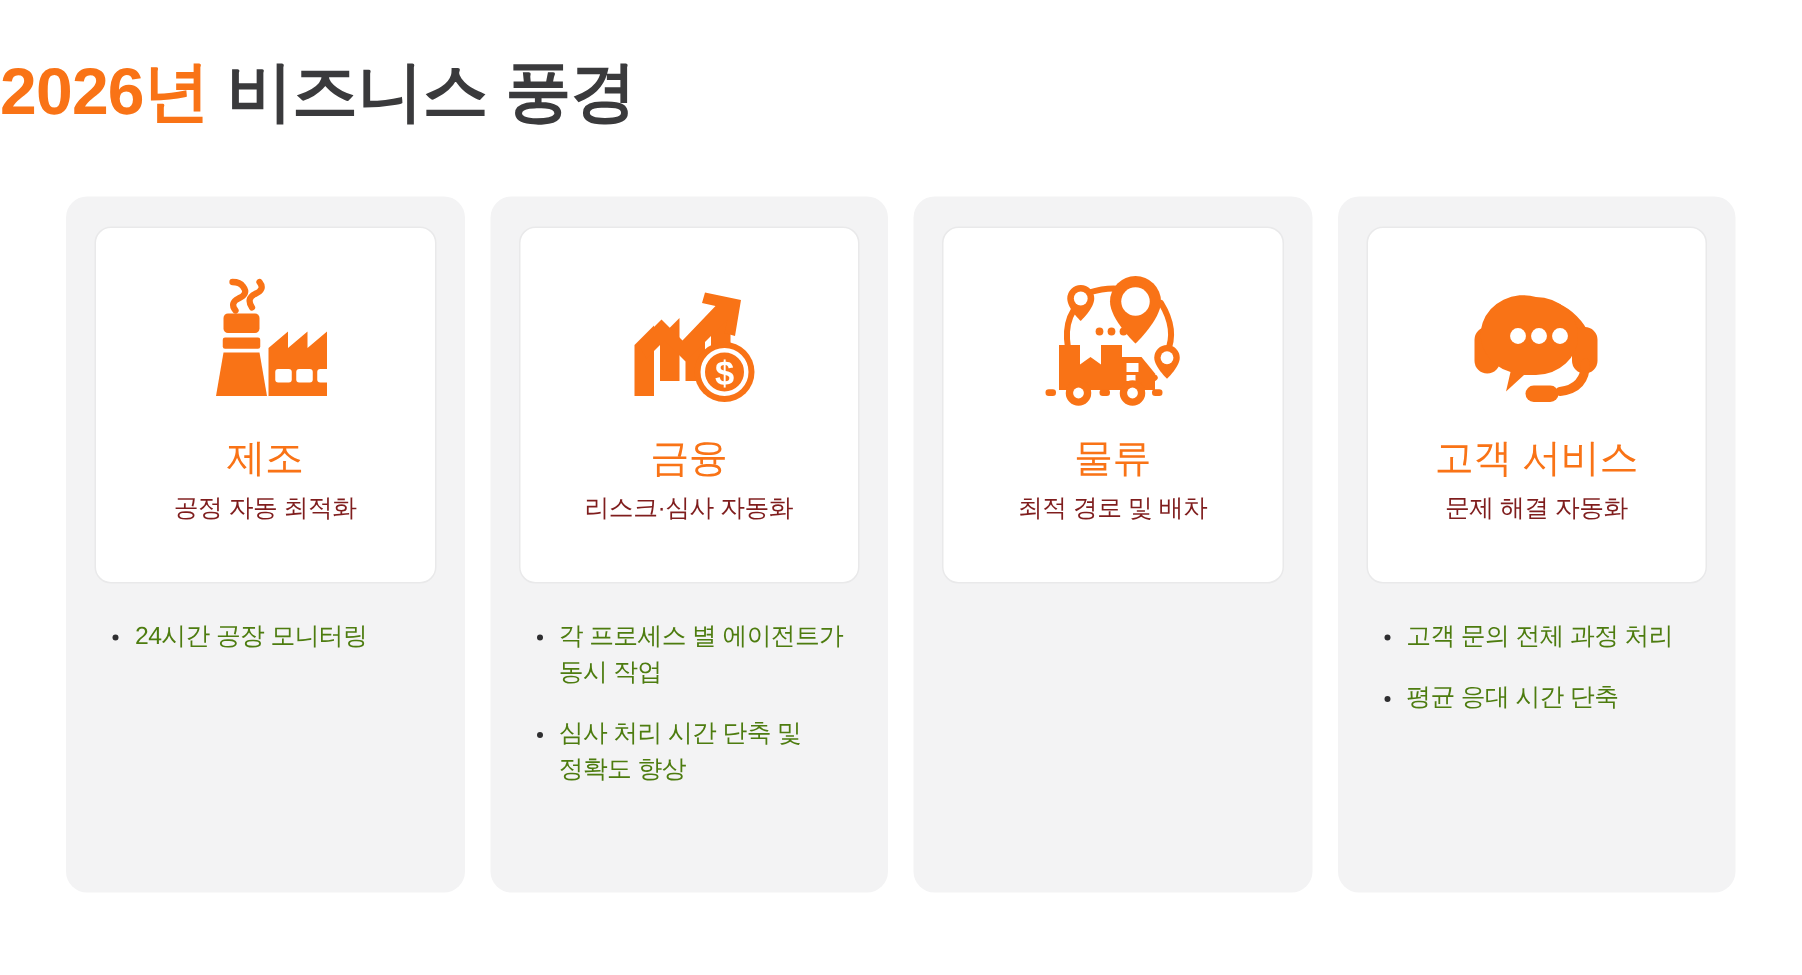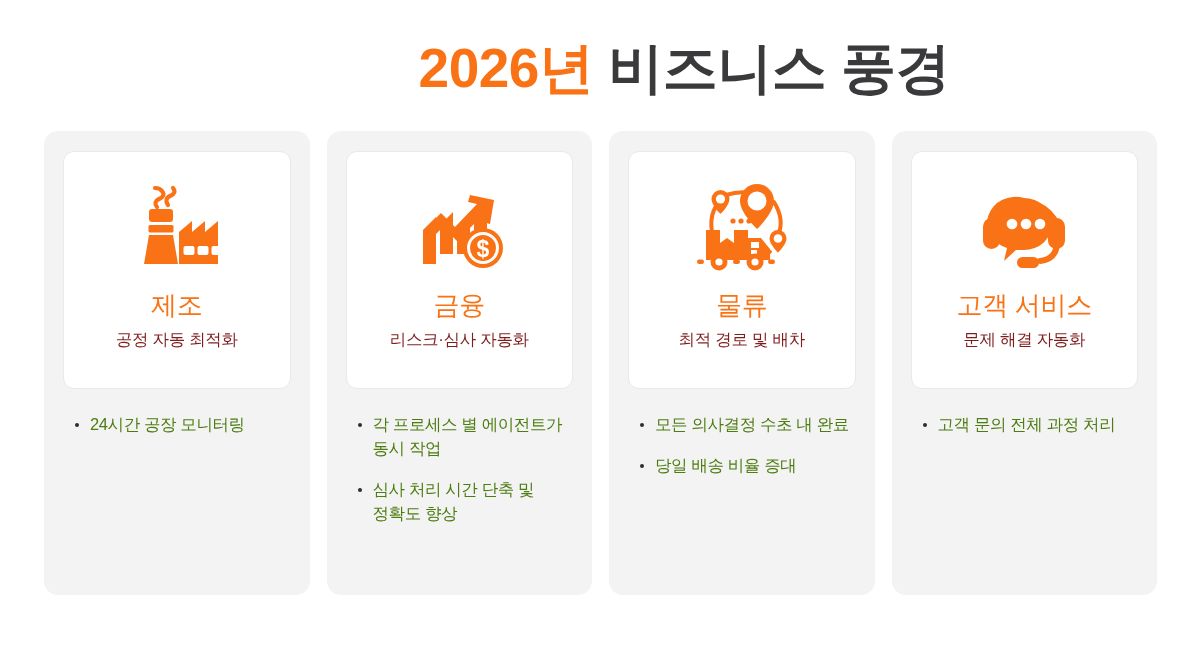--- a/index.html
+++ b/index.html
@@ -19,22 +19,22 @@
     height: 650px;
     background: #ffffff;
   }
 
   
   .page-title {
     position: absolute;
     top: 34px;
     left: 0;
     width: 950px;
-    text-align: right;
-    font-size: 55px;
+    text-align: left;
+    font-size: 44px;
     font-weight: bold;
     letter-spacing: -0.5px;
     line-height: 1.25;
     white-space: nowrap;
   }
   .title-accent { color: #F97316; }
   .title-rest   { color: #3A3A3C; }
 
   
   .cards {
@@ -237,24 +237,20 @@
 
               <rect x="5" y="79.5" width="7" height="4.5" rx="2.2"></rect>
               <rect x="41" y="79.5" width="7" height="4.5" rx="2.2"></rect>
               <rect x="76" y="79.5" width="7" height="4.5" rx="2.2"></rect>
             </g>
           </svg>
         </div>
         <div class="card-title">물류</div>
         <div class="card-subtitle">최적 경로 및 배차</div>
       </div>
-      <ul class="card-bullets">
-        <li class="bullet-item">모든 의사결정 수초 내 완료</li>
-        <li class="bullet-item">당일 배송 비율 증대</li>
-      </ul>
     </div>
 
     <div class="card">
       <div class="card-head">
         <div class="card-icon">
           <svg width="100" height="92" viewBox="0 0 100 92" aria-hidden="true">
             <g fill="#F97316">
 
               <path d="M17 58 a33 33 0 1 1 66 0" fill="none" stroke="#F97316" stroke-width="11" stroke-linecap="round"></path>
 
@@ -270,17 +266,18 @@
               <circle cx="52" cy="44" r="5.3" fill="#FFFFFF"></circle>
               <circle cx="66" cy="44" r="5.3" fill="#FFFFFF"></circle>
             </g>
           </svg>
         </div>
         <div class="card-title">고객 서비스</div>
         <div class="card-subtitle">문제 해결 자동화</div>
       </div>
       <ul class="card-bullets">
         <li class="bullet-item">고객 문의 전체 과정 처리</li>
+        <li class="bullet-item">평균 응대 시간 단축</li>
       </ul>
     </div>
 
   </div>
 </div>
 
 </body></html>

